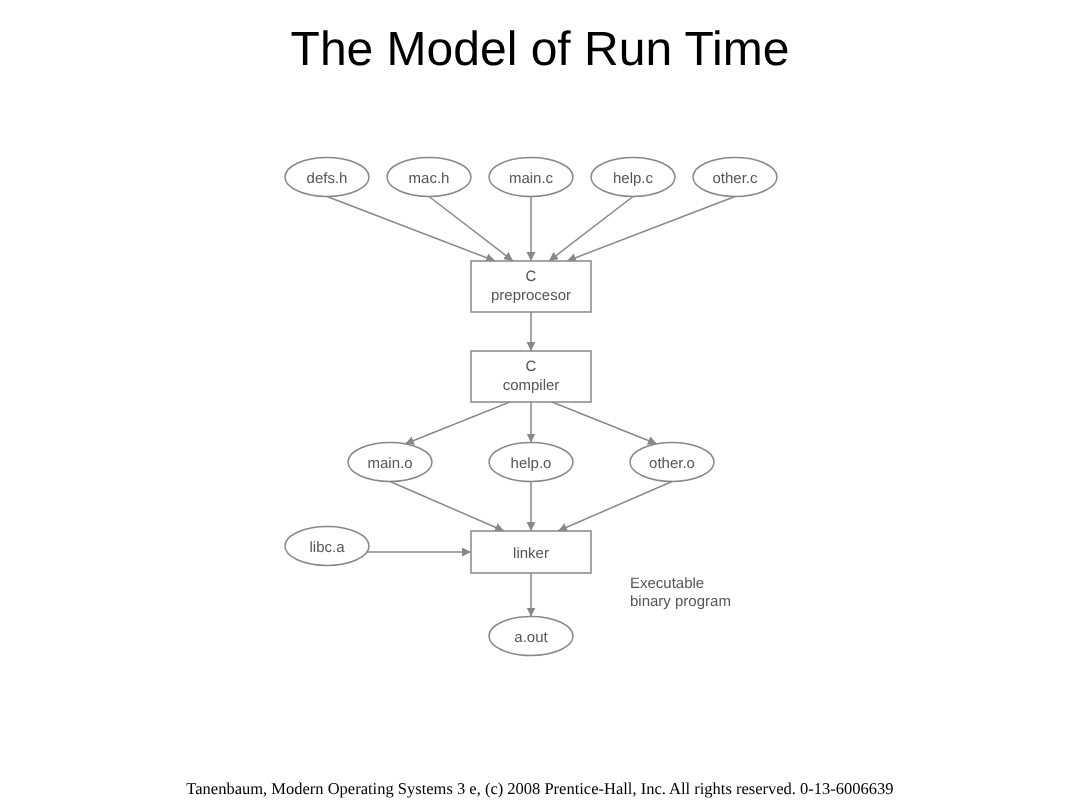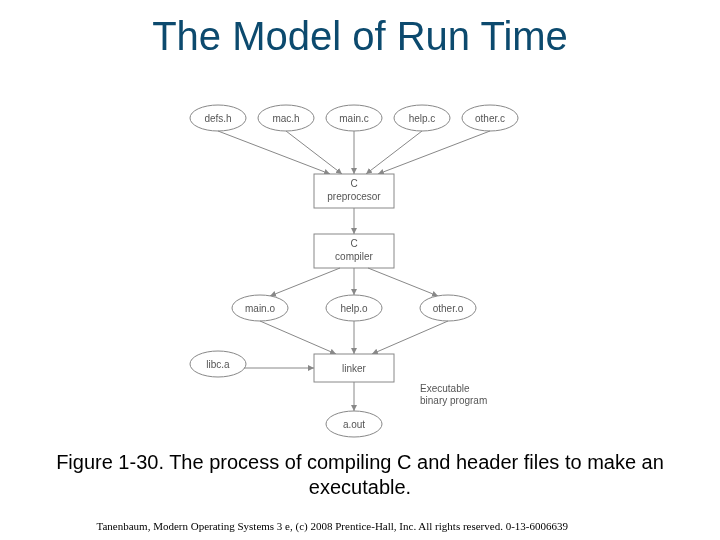--- a/index.html
+++ b/index.html
@@ -15,22 +15,22 @@
     position: relative;
     width: 720px;
     height: 540px;
   }
   .title {
     position: absolute;
     top: 14px;
     left: 0;
     width: 720px;
     text-align: center;
-    font-size: 40px;
-    color: #0c4a6e;
+    font-size: 32px;
+    color: #000000;
     font-weight: 400;
   }
   .diagram {
     position: absolute;
     left: 180px;
     top: 96px;
     width: 360px;
     height: 360px;
   }
   .caption {
@@ -40,22 +40,22 @@
     width: 640px;
     text-align: center;
     font-size: 20px;
     color: #000;
     line-height: 1.25;
   }
   .footer {
     position: absolute;
     bottom: 8px;
     left: 0;
-    width: 568px;
-    text-align: right;
+    width: 720px;
+    text-align: center;
     font-size: 11px;
     color: #000;
     font-family: "Times New Roman", Times, serif;
   }
   svg text {
     font-family: Arial, Helvetica, sans-serif;
     fill: #555;
   }
   svg .node-ellipse {
     fill: #fff;
@@ -169,17 +169,16 @@
 
       <line class="edge" x1="174" y1="286" x2="174" y2="315" marker-end="url(#ah)"></line>
 
       <g>
         <ellipse class="node-ellipse" cx="174" cy="328" rx="28" ry="13"></ellipse>
         <text x="174" y="332" font-size="10" text-anchor="middle">a.out</text>
       </g>
     </svg>
   </div>
 
-  <div class="caption">Figure 1-30. The process of compiling C and header files to make an executable.</div>
 
   <div class="footer">Tanenbaum, Modern Operating Systems 3 e, (c) 2008 Prentice-Hall, Inc. All rights reserved. 0-13-6006639</div>
 
 </div>
 
 </body></html>

